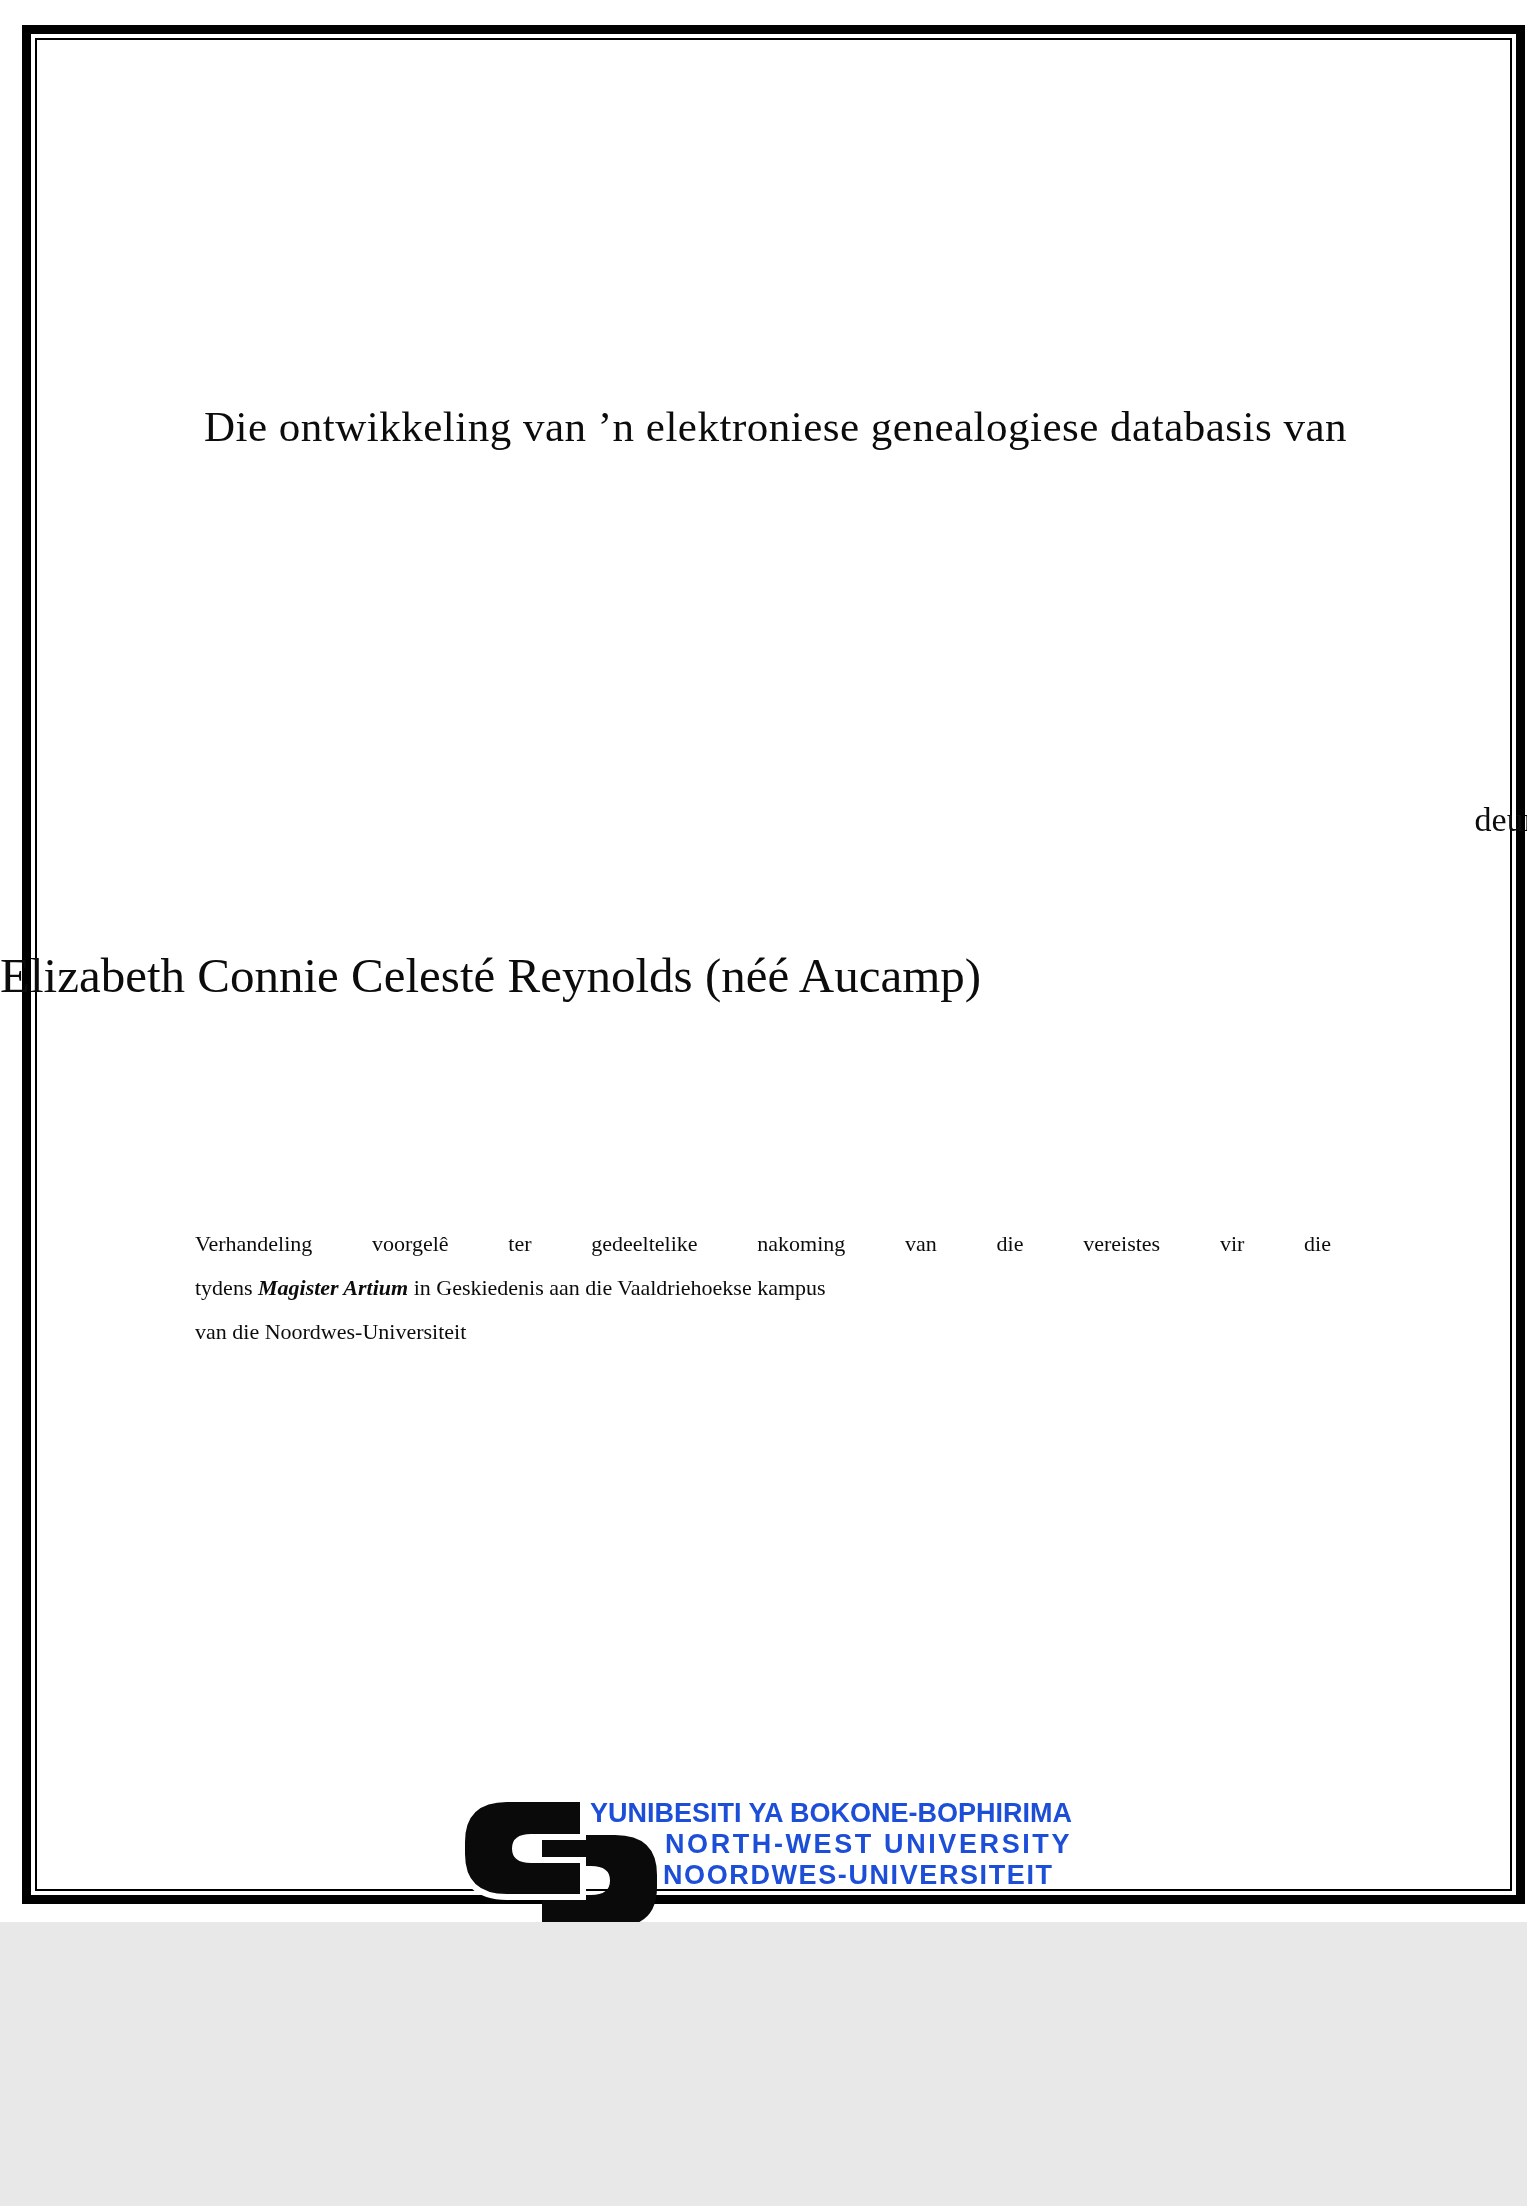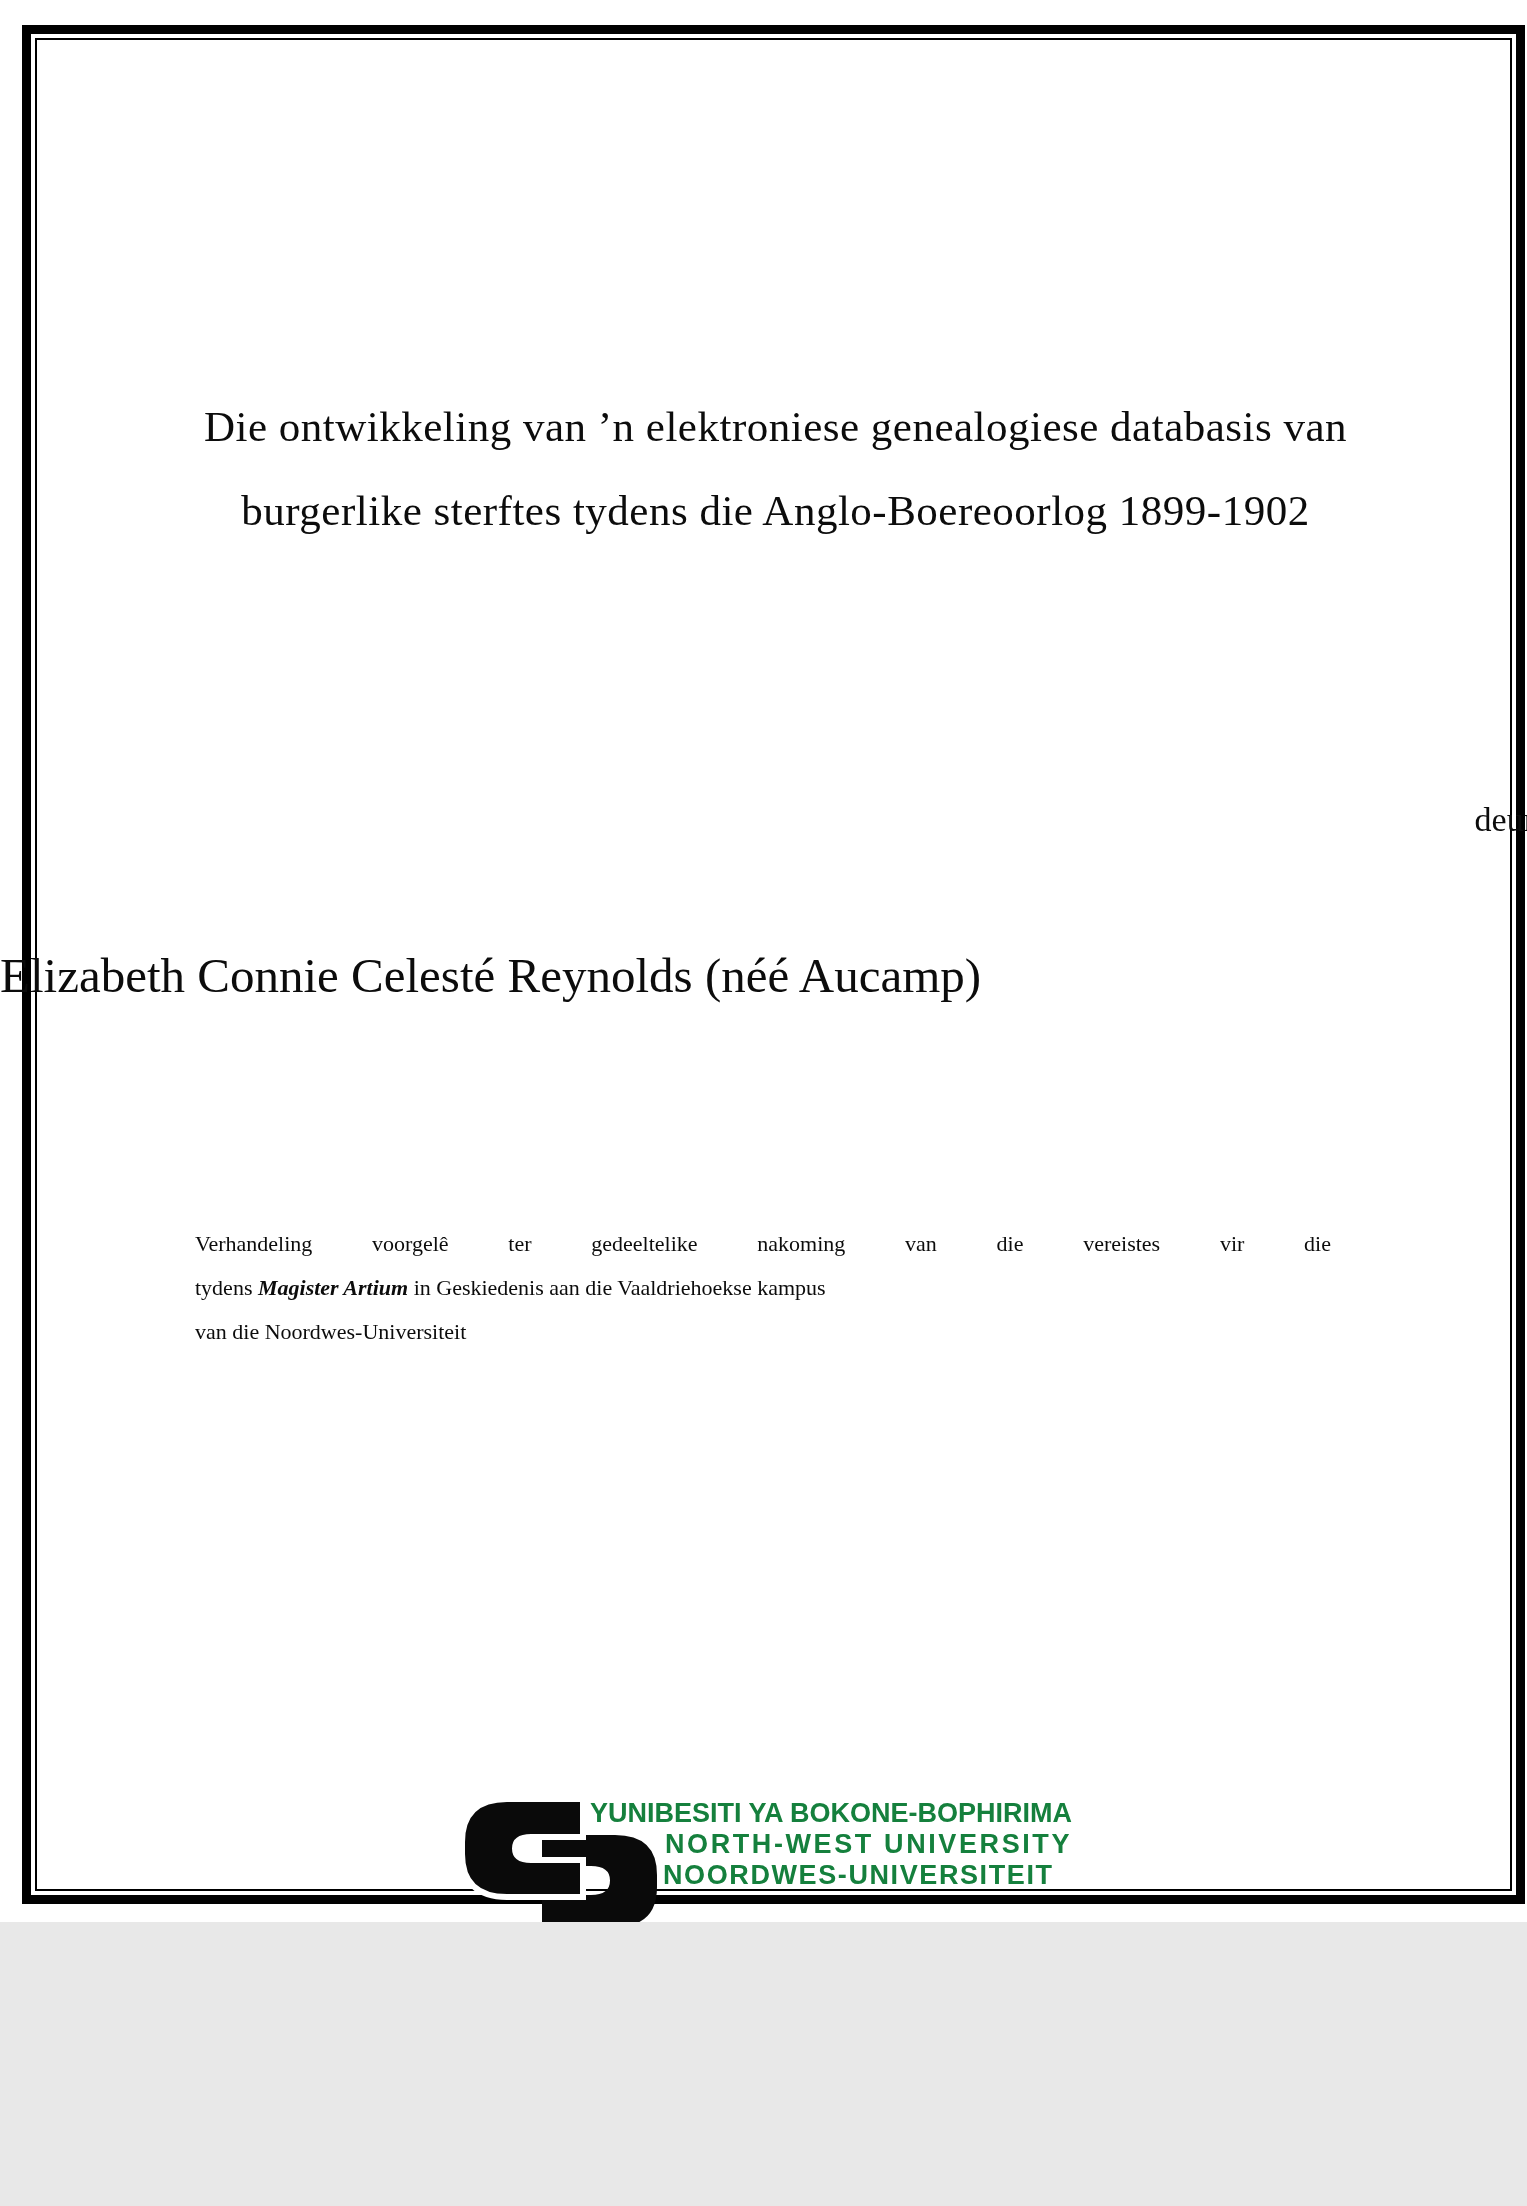--- a/index.html
+++ b/index.html
@@ -80,37 +80,36 @@
     width: 192px; height: 125px;
   }
   .logo-text {
     position: absolute;
     left: 125px; top: 0;
     font-family: "Liberation Sans", sans-serif;
     font-weight: bold;
     font-size: 27px;
     line-height: 31px;
     white-space: nowrap;
-    color: #15803d;
+    color: #1d4ed8;
   }
   .logo-text .lt2 { margin-left: 74px; letter-spacing: 2.6px; text-align: right; }
   .logo-text .lt3 { margin-left: 73px; letter-spacing: 1.6px; }
 </style>
 </head>
 <body>
 
 <div class="page">
 
   <div class="outer-frame">
     <div class="inner-frame"></div>
   </div>
 
   <div class="title-block">
     <div>Die ontwikkeling van ’n elektroniese genealogiese databasis van</div>
-    <div>burgerlike sterftes tydens die Anglo-Boereoorlog 1899-1902</div>
   </div>
 
   <div class="byline">deur</div>
 
   <div class="author-line">Elizabeth Connie Celesté Reynolds (néé Aucamp)</div>
 
   <div class="statement-block">
     <div class="statement-line-justified">Verhandeling voorgelê ter gedeeltelike nakoming van die vereistes vir die</div>
     <div><span>tydens </span><span class="italic">Magister Artium</span><span> in Geskiedenis aan die Vaaldriehoekse kampus</span></div>
     <div>van die Noordwes-Universiteit</div>

